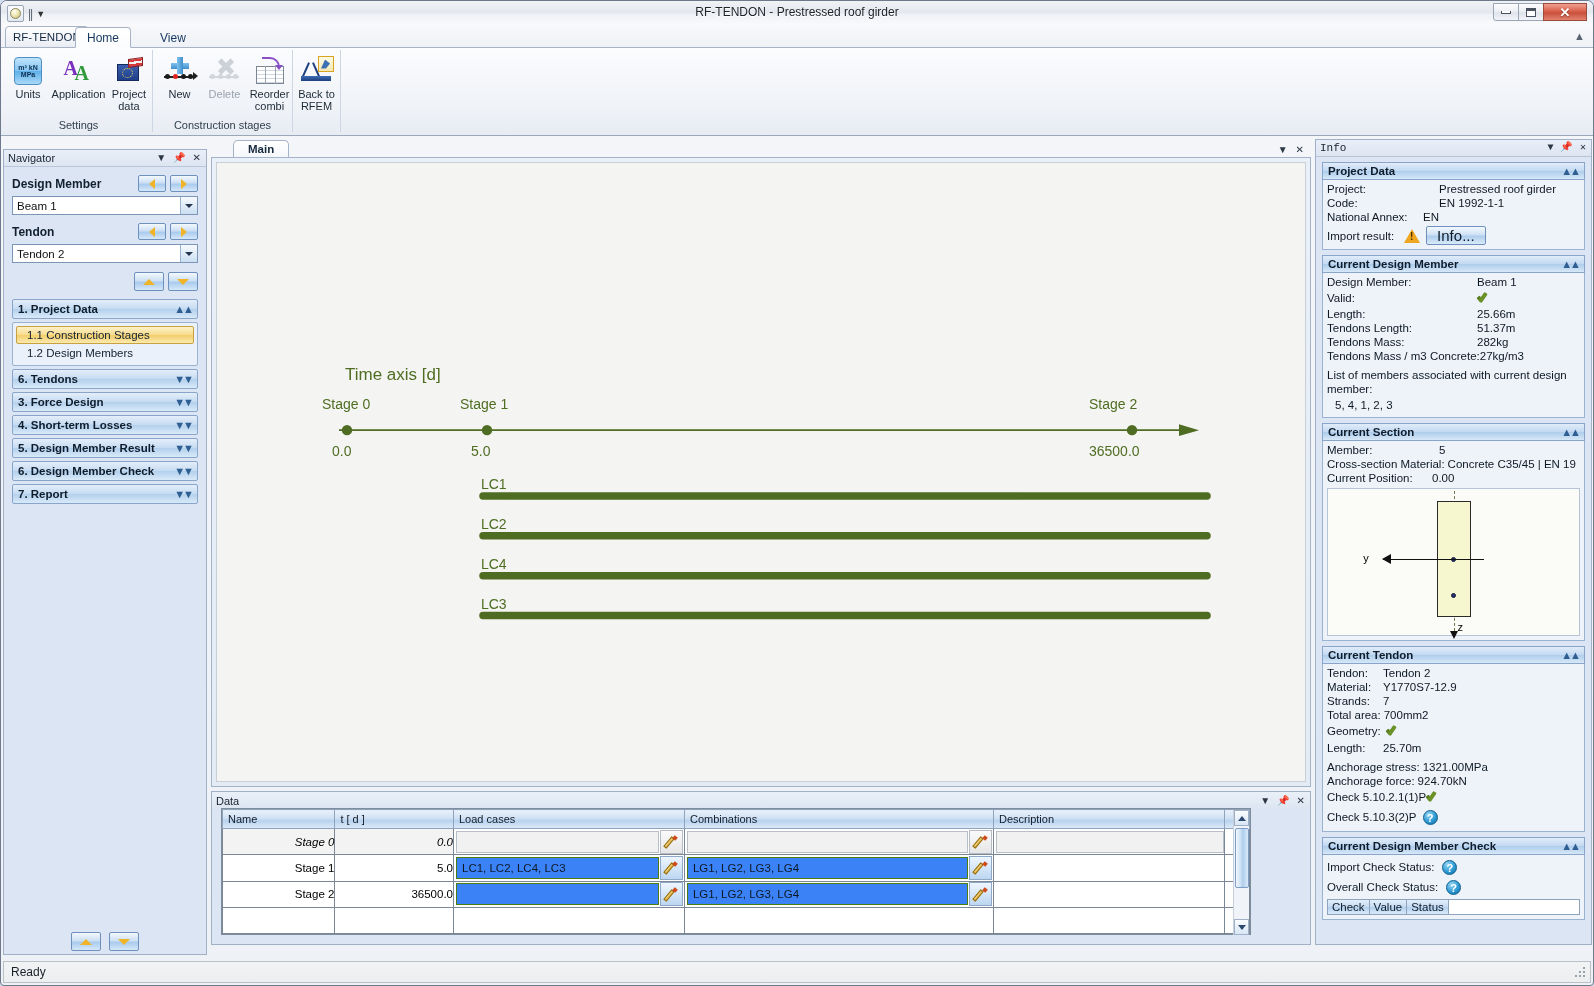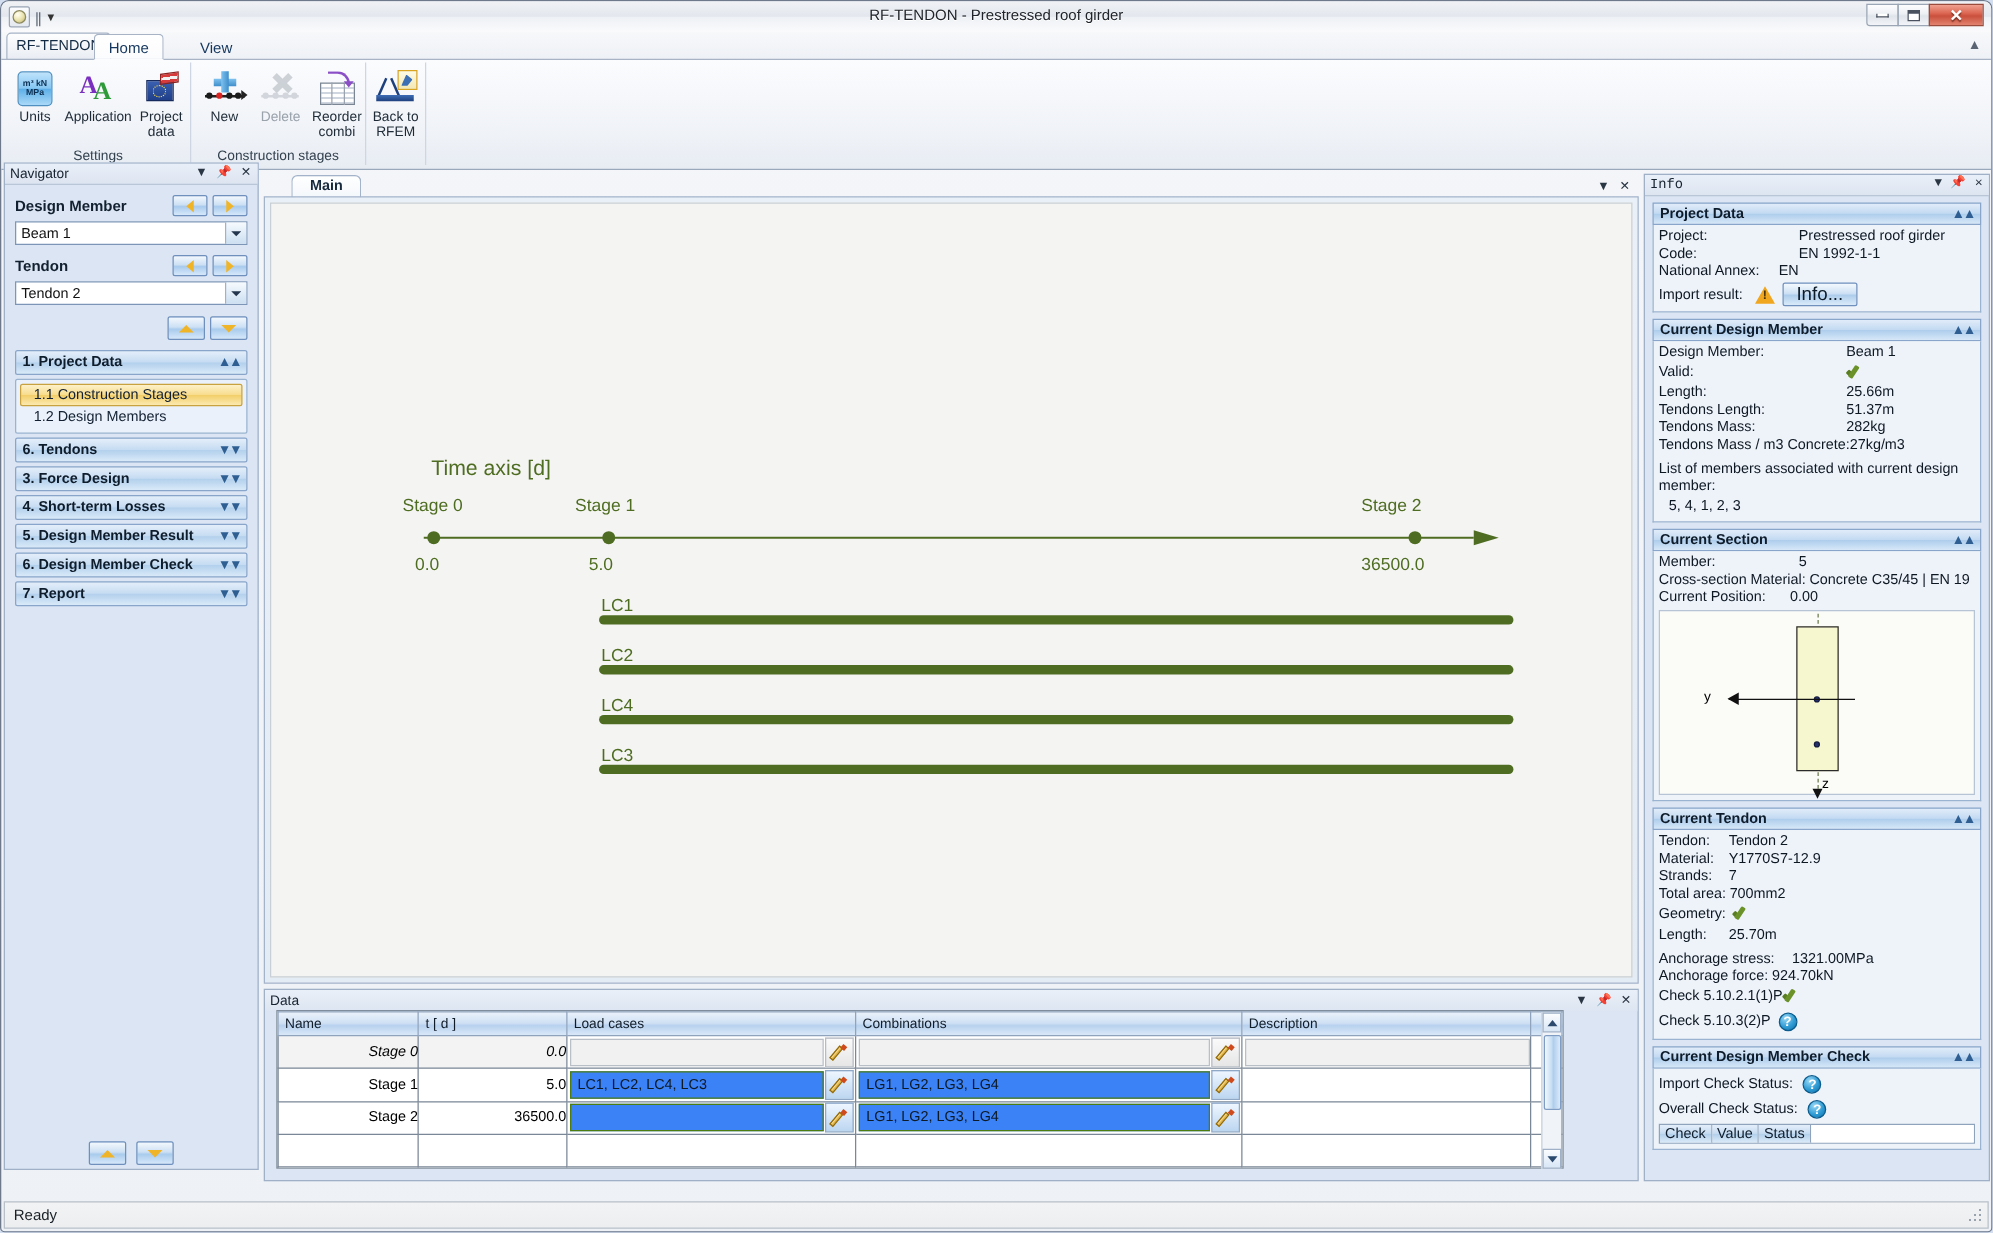--- a/index.html
+++ b/index.html
@@ -197,21 +197,21 @@
   }
   .ico-rfem .badge i {
     width: 9px; height: 9px; background: #3d6fb5;
     clip-path: polygon(0 100%, 45% 0, 100% 45%, 55% 100%);
     display: block;
   }
   .tool-ico { font-size: 10px; color: #2b3645; line-height: 10px; }
 
   
   #navigator {
-    position: absolute; left: 2px; top: 129px; width: 204px; height: 806px;
+    position: absolute; left: 2px; top: 148px; width: 204px; height: 806px;
     background: #dbe5f3;
     border: 1px solid #9fb0c7;
     text-align: right;
   }
   #nav-head {
     height: 17px; display: flex; align-items: center;
     background: linear-gradient(to bottom, #e9eff8, #dde5f1);
     border-bottom: 1px solid #b9c6d8;
     font-size: 11px; color: #16222f; padding-left: 4px;
   }
@@ -1107,21 +1107,21 @@
           <div class="irow" style="min-height:17px">
             <span class="k">Geometry:</span>
             <span class="chk" style="margin-left:5px"></span>
           </div>
           <div class="irow kv" style="margin-top:2px">
             <span class="k" style="width:56px">Length:</span>
             <span class="v">25.70m</span>
           </div>
           <div class="irow" style="margin-top:5px">
             <span class="k">Anchorage stress:</span>
-            <span style="margin-left:14px">1321.00MPa</span>
+            <span style="margin-left:3px">1321.00MPa</span>
           </div>
           <div class="irow">
             <span class="k">Anchorage force:</span>
             <span style="margin-left:3px">924.70kN</span>
           </div>
           <div class="irow" style="min-height:17px">
             <span class="k">Check 5.10.2.1(1)P</span>
             <span class="chk"></span>
           </div>
           <div class="irow" style="min-height:20px; margin-top:2px">

